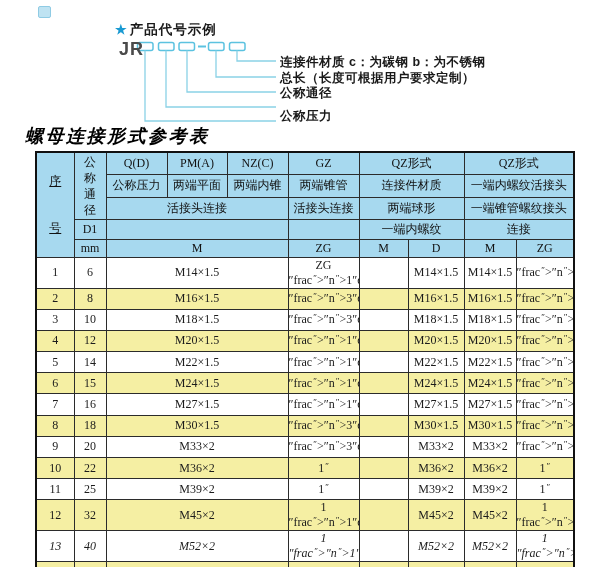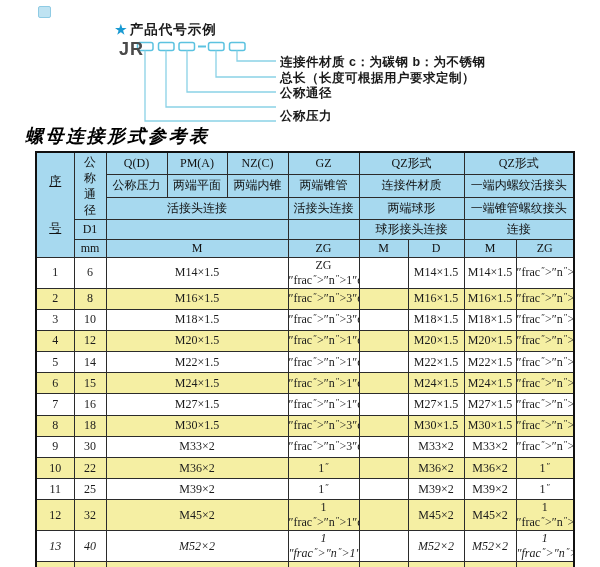--- a/index.html
+++ b/index.html
@@ -113,21 +113,21 @@
       <tr style="height:22px">
         <th colspan="3">活接头连接</th>
         <th>活接头连接</th>
         <th colspan="2">两端球形</th>
         <th colspan="2">一端锥管螺纹接头</th>
       </tr>
       <tr style="height:20px">
         <th>D1</th>
         <th colspan="3"></th>
         <th></th>
-        <th colspan="2">球形接头连接</th>
+        <th colspan="2">一端内螺纹</th>
         <th colspan="2">连接</th>
       </tr>
       <tr style="height:18px">
         <th>mm</th>
         <th colspan="3">M</th>
         <th>ZG</th>
         <th>M</th>
         <th>D</th>
         <th>M</th>
         <th>ZG</th>
@@ -209,21 +209,21 @@
           <td>18</td>
           <td colspan="3">M30×1.5</td>
           <td><span class="&lt;span">″</span>frac<span class="inch">″</span>&gt;<span class="&lt;span">″</span>n<span class="inch">″</span>&gt;3<span class="&lt;span">″</span>d&gt;4</td>
           <td>&nbsp;</td>
           <td>M30×1.5</td>
           <td>M30×1.5</td>
           <td><span class="&lt;span">″</span>frac<span class="inch">″</span>&gt;<span class="&lt;span">″</span>n<span class="inch">″</span>&gt;3d&gt;4</td>
         </tr>
         <tr style="height: 21.2px;">
           <td>9</td>
-          <td>30</td>
+          <td>20</td>
           <td colspan="3">M33×2</td>
           <td><span class="&lt;span">″</span>frac<span class="inch">″</span>&gt;<span class="&lt;span">″</span>n<span class="inch">″</span>&gt;3<span class="&lt;span">″</span>d&gt;4</td>
           <td>&nbsp;</td>
           <td>M33×2</td>
           <td>M33×2</td>
           <td><span class="&lt;span">″</span>frac<span class="inch">″</span>&gt;<span class="&lt;span">″</span>n<span class="inch">″</span>&gt;3d&gt;4</td>
         </tr>
         <tr class="alt" style="height: 21.2px;">
           <td>10</td>
           <td>22</td>

